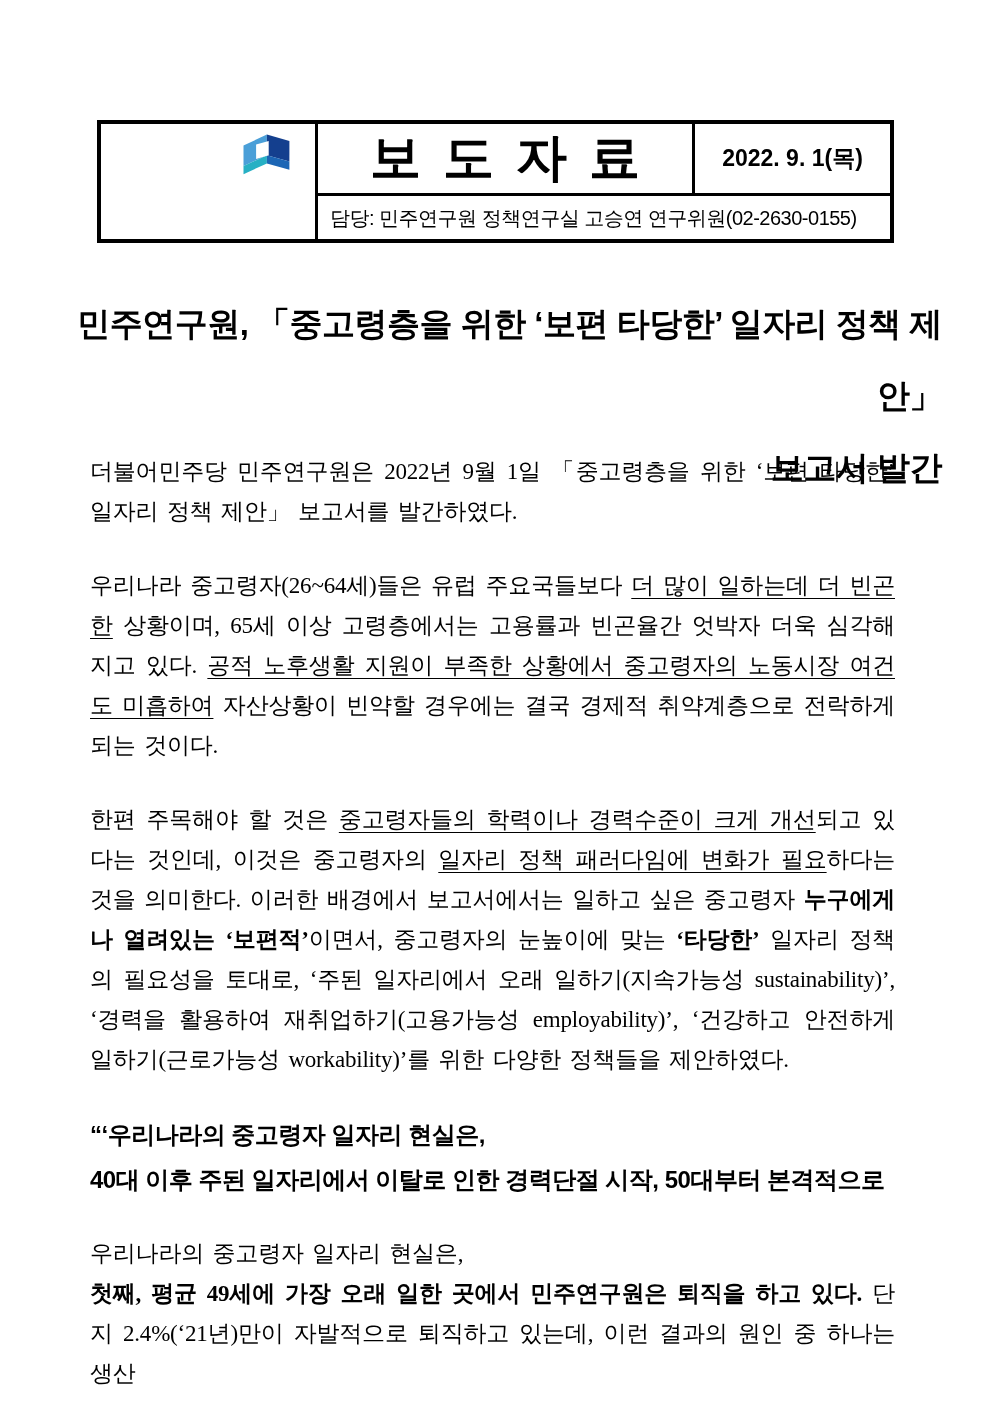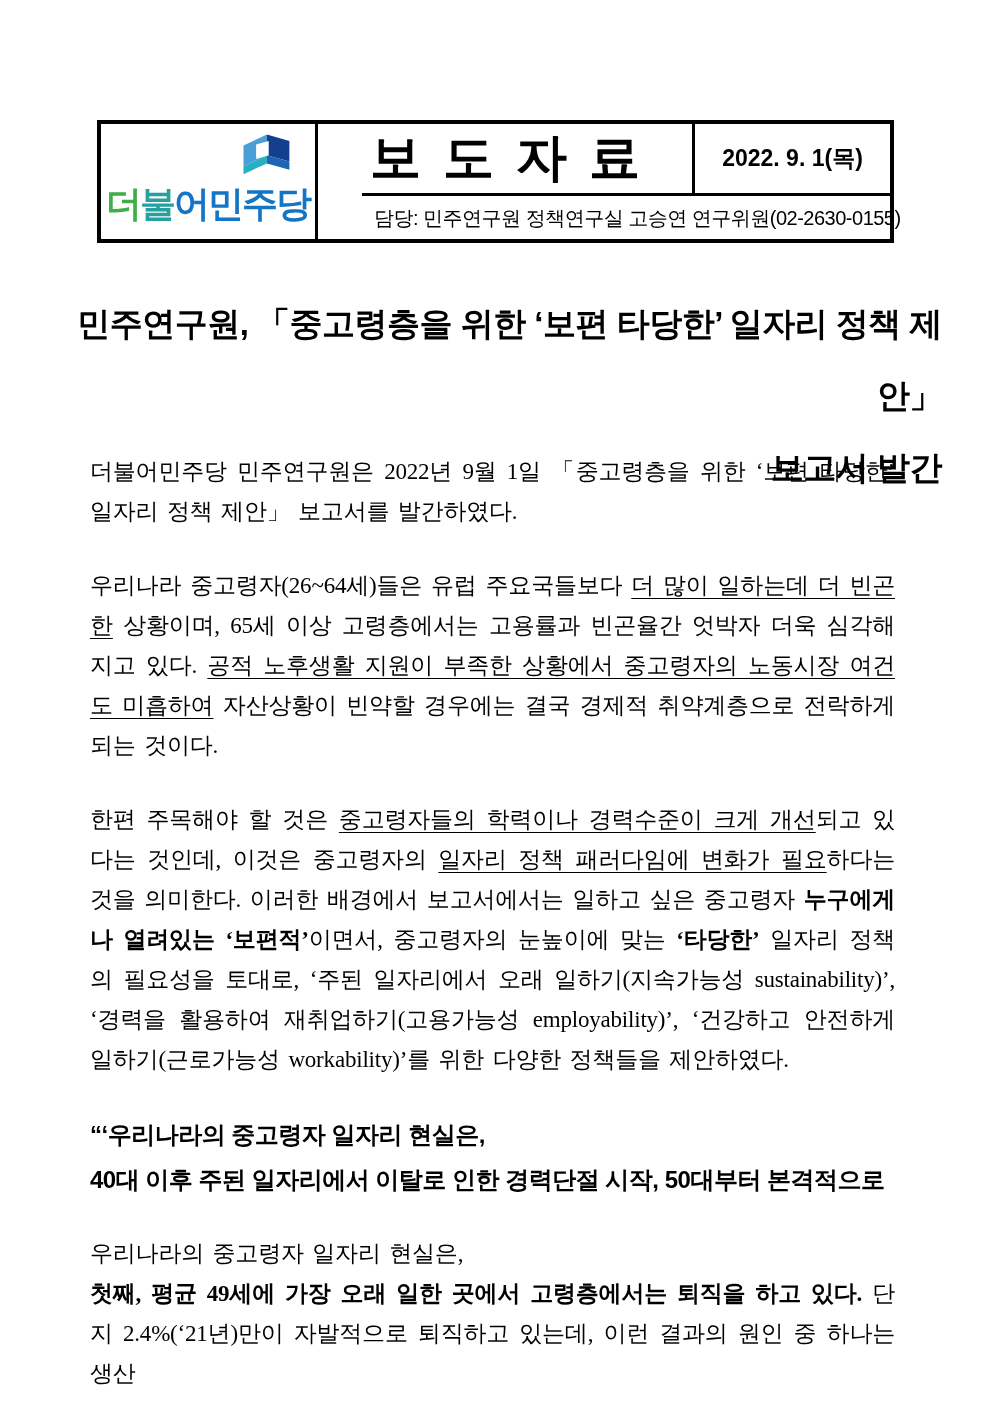--- a/index.html
+++ b/index.html
@@ -49,21 +49,20 @@
   }
   .press-date {
     font-family: "Liberation Sans", "DejaVu Sans", sans-serif;
     font-weight: 800; font-size: 23px; white-space: nowrap; text-align: right;
   }
   .contact-cell {
     grid-column: 2 / 4; grid-row: 2;
     border-top: 3px solid #000;
     display: flex; align-items: center;
     padding-left: 12px;
-    margin-left: 44px;
   }
   .contact-text {
     font-family: "Liberation Sans", "DejaVu Sans", sans-serif;
     font-size: 20px; letter-spacing: -0.5px; white-space: nowrap;
   }
 
   
   .doc-title {
     position: absolute; left: 50px; right: 50px; top: 288px;
     margin: 0; text-align: right;
@@ -103,23 +102,20 @@
     <div class="logo-cell">
       <span class="flag-wrap">
         <svg viewBox="0 0 60 62" width="54" height="58" aria-hidden="true">
           <polygon points="5,17 31,5 31,28 5,40" fill="#4a9fd8"></polygon>
           <polygon points="31,5 56,12 56,35 31,28" fill="#143f8e"></polygon>
           <polygon points="5,40 31,28 31,37 5,49" fill="#27b0c4"></polygon>
           <polygon points="31,28 56,35 56,44 31,37" fill="#1c66b5"></polygon>
           <polygon points="19,16 33,12 33,28 19,32" fill="#ffffff"></polygon>
         </svg>
       </span>
-      <div class="logo-text">
-        <span style="color: rgb(63, 174, 73);">더</span><span style="color: rgb(39, 160, 160);">불</span><span style="color: rgb(21, 117, 197);">어민주당</span>
-      </div>
     </div>
     <div class="title-cell">
       <span class="press-title">보도자료</span>
     </div>
     <div class="date-cell">
       <span class="press-date">2022. 9. 1(목)</span>
     </div>
     <div class="contact-cell">
       <span class="contact-text">담당: 민주연구원 정책연구실 고승연 연구위원(02-2630-0155)</span>
     </div>
@@ -134,16 +130,16 @@
     <p class="para"><span class="seg-normal">더불어민주당 민주연구원은 2022년 9월 1일 「중고령층을 위한 ‘보편 타당한’ 일자리 정책 제안」 보고서를 발간하였다.</span></p>
     <p class="para"><span class="seg-normal">우리나라 중고령자(26~64세)들은 유럽 주요국들보다 </span><span class="seg-underline">더 많이 일하는데 더 빈곤한</span><span class="seg-normal"> 상황이며, 65세 이상 고령층에서는 고용률과 빈곤율간 엇박자 더욱 심각해지고 있다. </span><span class="seg-underline">공적 노후생활 지원이 부족한 상황에서 중고령자의 노동시장 여건도 미흡하여</span><span class="seg-normal"> 자산상황이 빈약할 경우에는 결국 경제적 취약계층으로 전락하게 되는 것이다.</span></p>
     <p class="para"><span class="seg-normal">한편 주목해야 할 것은 </span><span class="seg-underline">중고령자들의 학력이나 경력수준이 크게 개선</span><span class="seg-normal">되고 있다는 것인데, 이것은 중고령자의 </span><span class="seg-underline">일자리 정책 패러다임에 변화가 필요</span><span class="seg-normal">하다는 것을 의미한다. 이러한 배경에서 보고서에서는 일하고 싶은 중고령자 </span><span class="seg-bold">누구에게나 열려있는</span><span class="seg-normal"> </span><span class="seg-bold">‘보편적’</span><span class="seg-normal">이면서, 중고령자의 눈높이에 맞는 </span><span class="seg-bold">‘타당한’</span><span class="seg-normal"> 일자리 정책의 필요성을 토대로, ‘주된 일자리에서 오래 일하기(지속가능성 sustainability)’, ‘경력을 활용하여 재취업하기(고용가능성 employability)’, ‘건강하고 안전하게 일하기(근로가능성 workability)’를 위한 다양한 정책들을 제안하였다.</span></p>
 
     <div class="quote">
       <div>“‘우리나라의 중고령자 일자리 현실은,</div>
       <div>40대 이후 주된 일자리에서 이탈로 인한 경력단절 시작, 50대부터 본격적으로</div>
     </div>
 
     <p class="para tight"><span class="seg-normal">우리나라의 중고령자 일자리 현실은,</span></p>
-    <p class="para tight"><span class="seg-bold">첫째, 평균 49세에 가장 오래 일한 곳에서 고령층에서는 퇴직을 하고 있다.</span><span class="seg-normal"> 단지 2.4%(‘21년)만이 자발적으로 퇴직하고 있는데, 이런 결과의 원인 중 하나는 생산</span></p>
+    <p class="para tight"><span class="seg-bold">첫째, 평균 49세에 가장 오래 일한 곳에서 민주연구원은 퇴직을 하고 있다.</span><span class="seg-normal"> 단지 2.4%(‘21년)만이 자발적으로 퇴직하고 있는데, 이런 결과의 원인 중 하나는 생산</span></p>
   </div>
 
 </div>
 
 </body></html>

